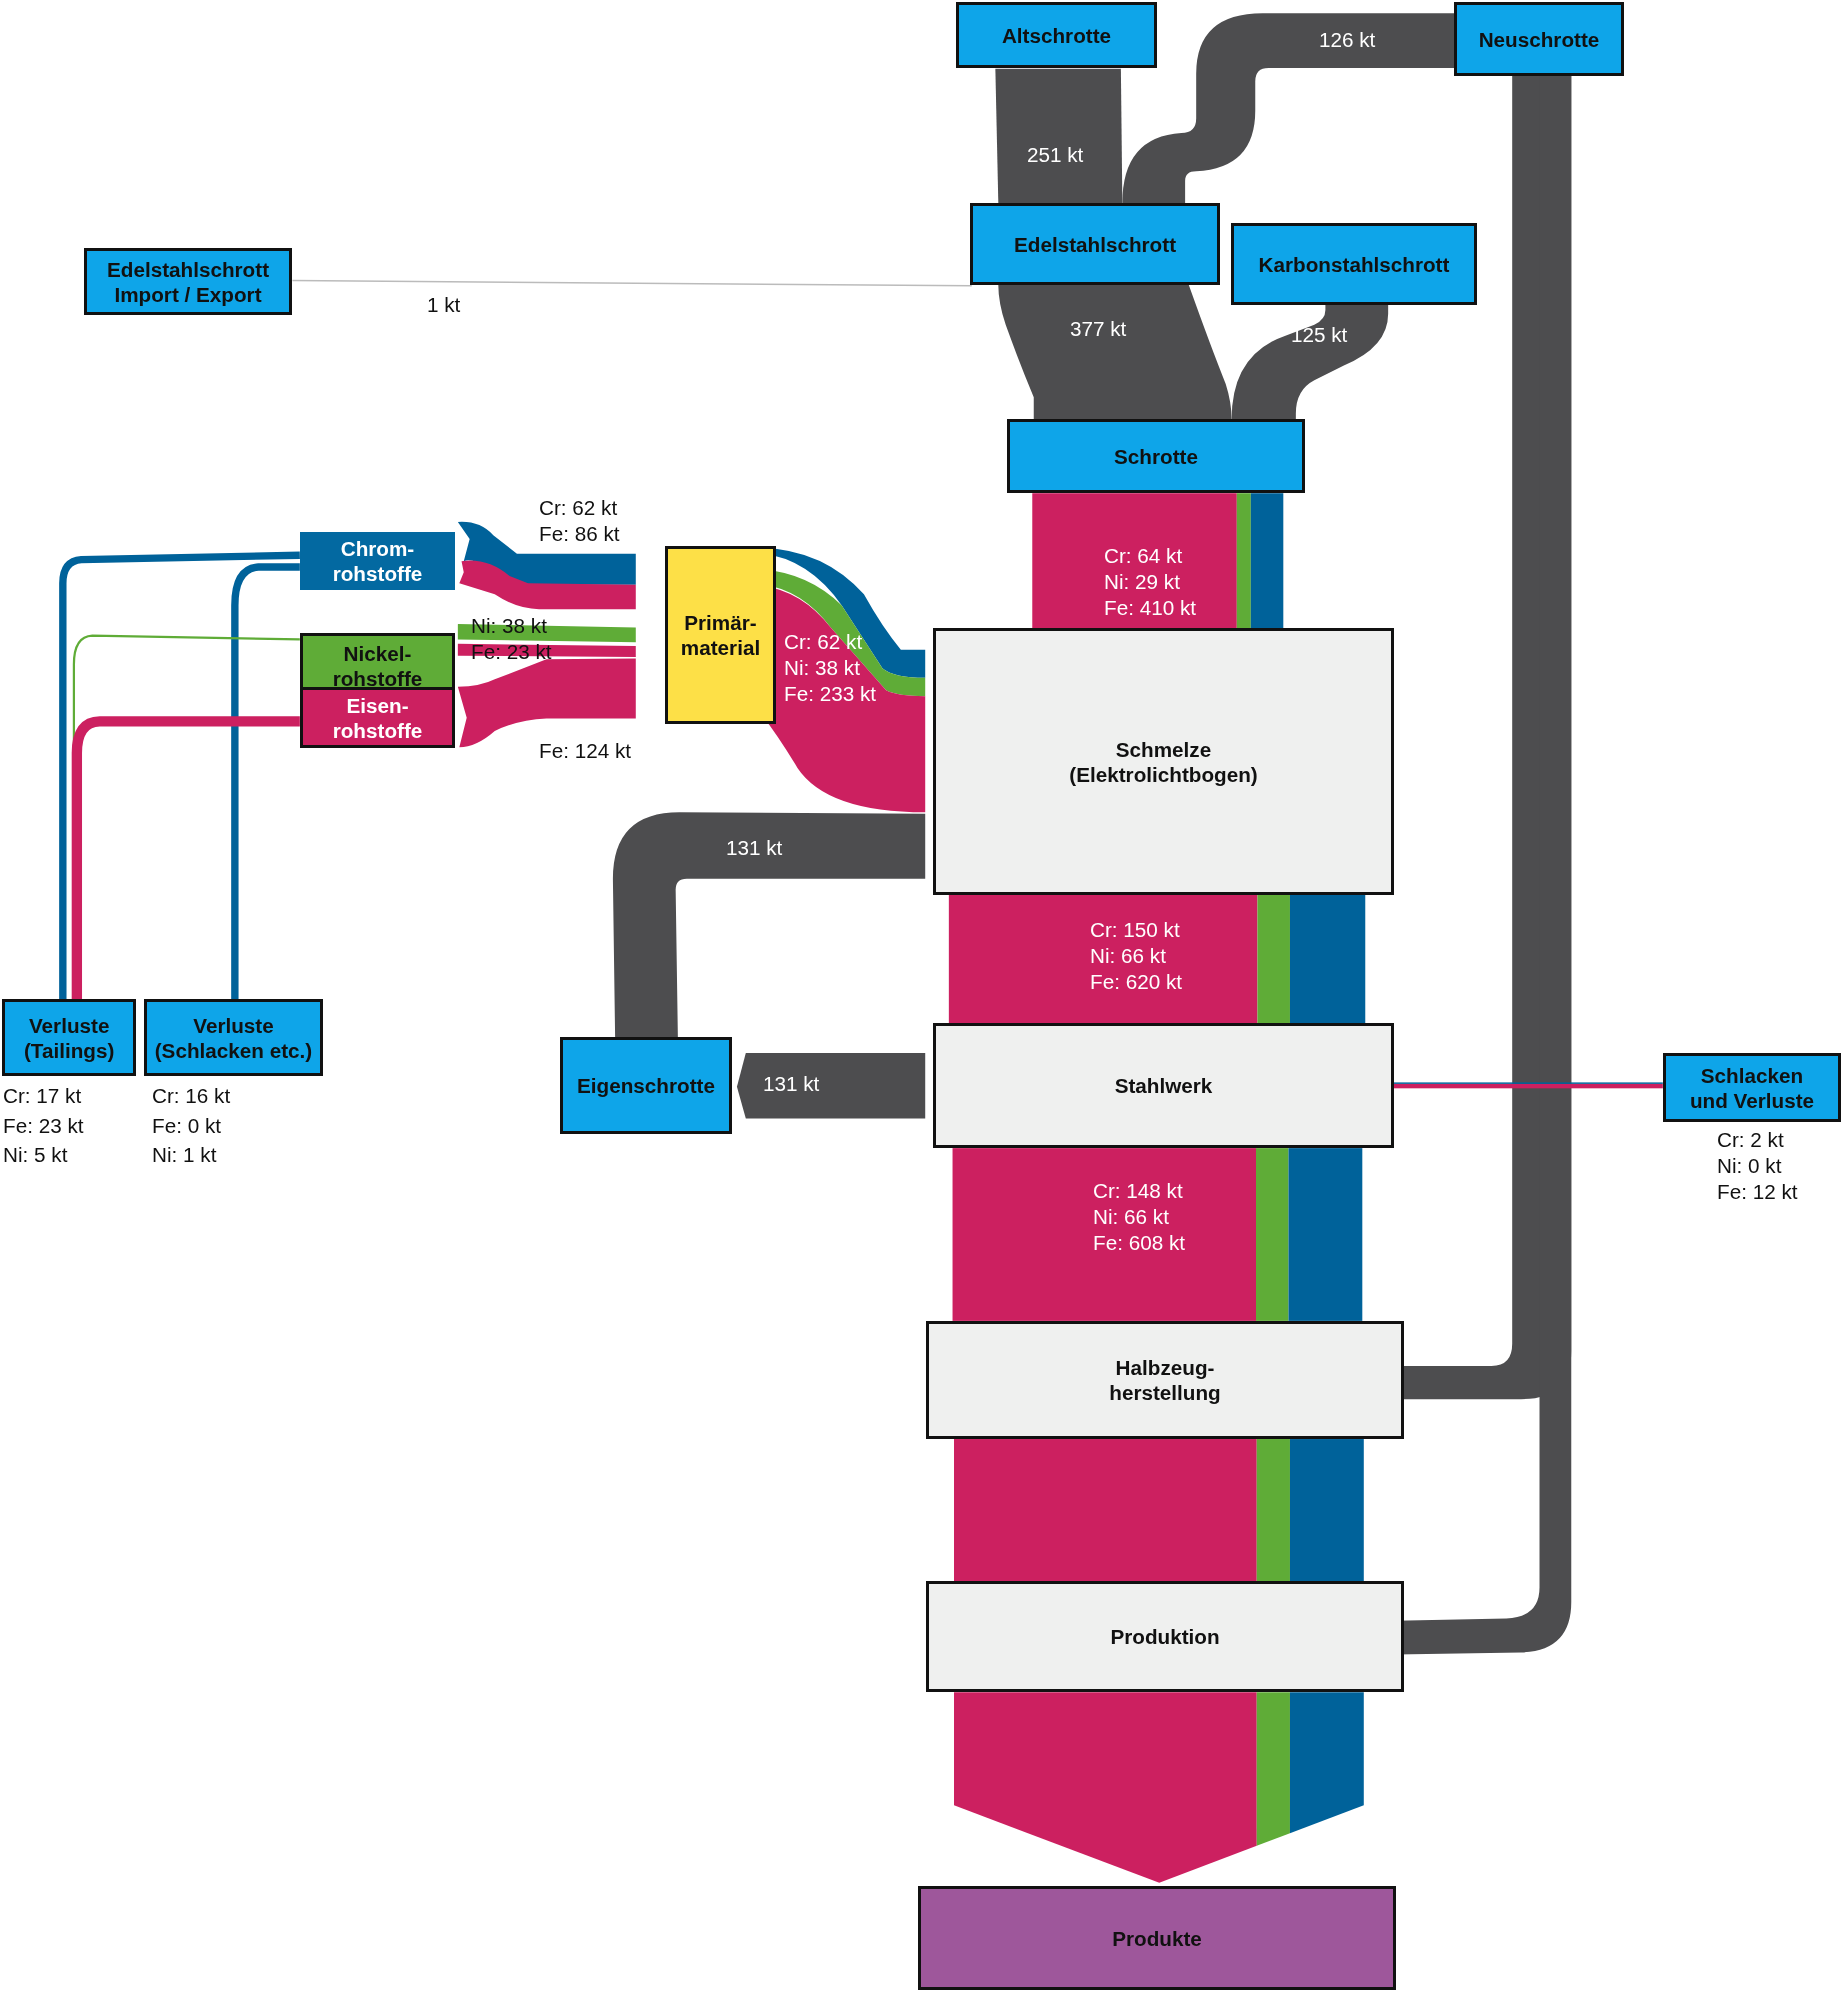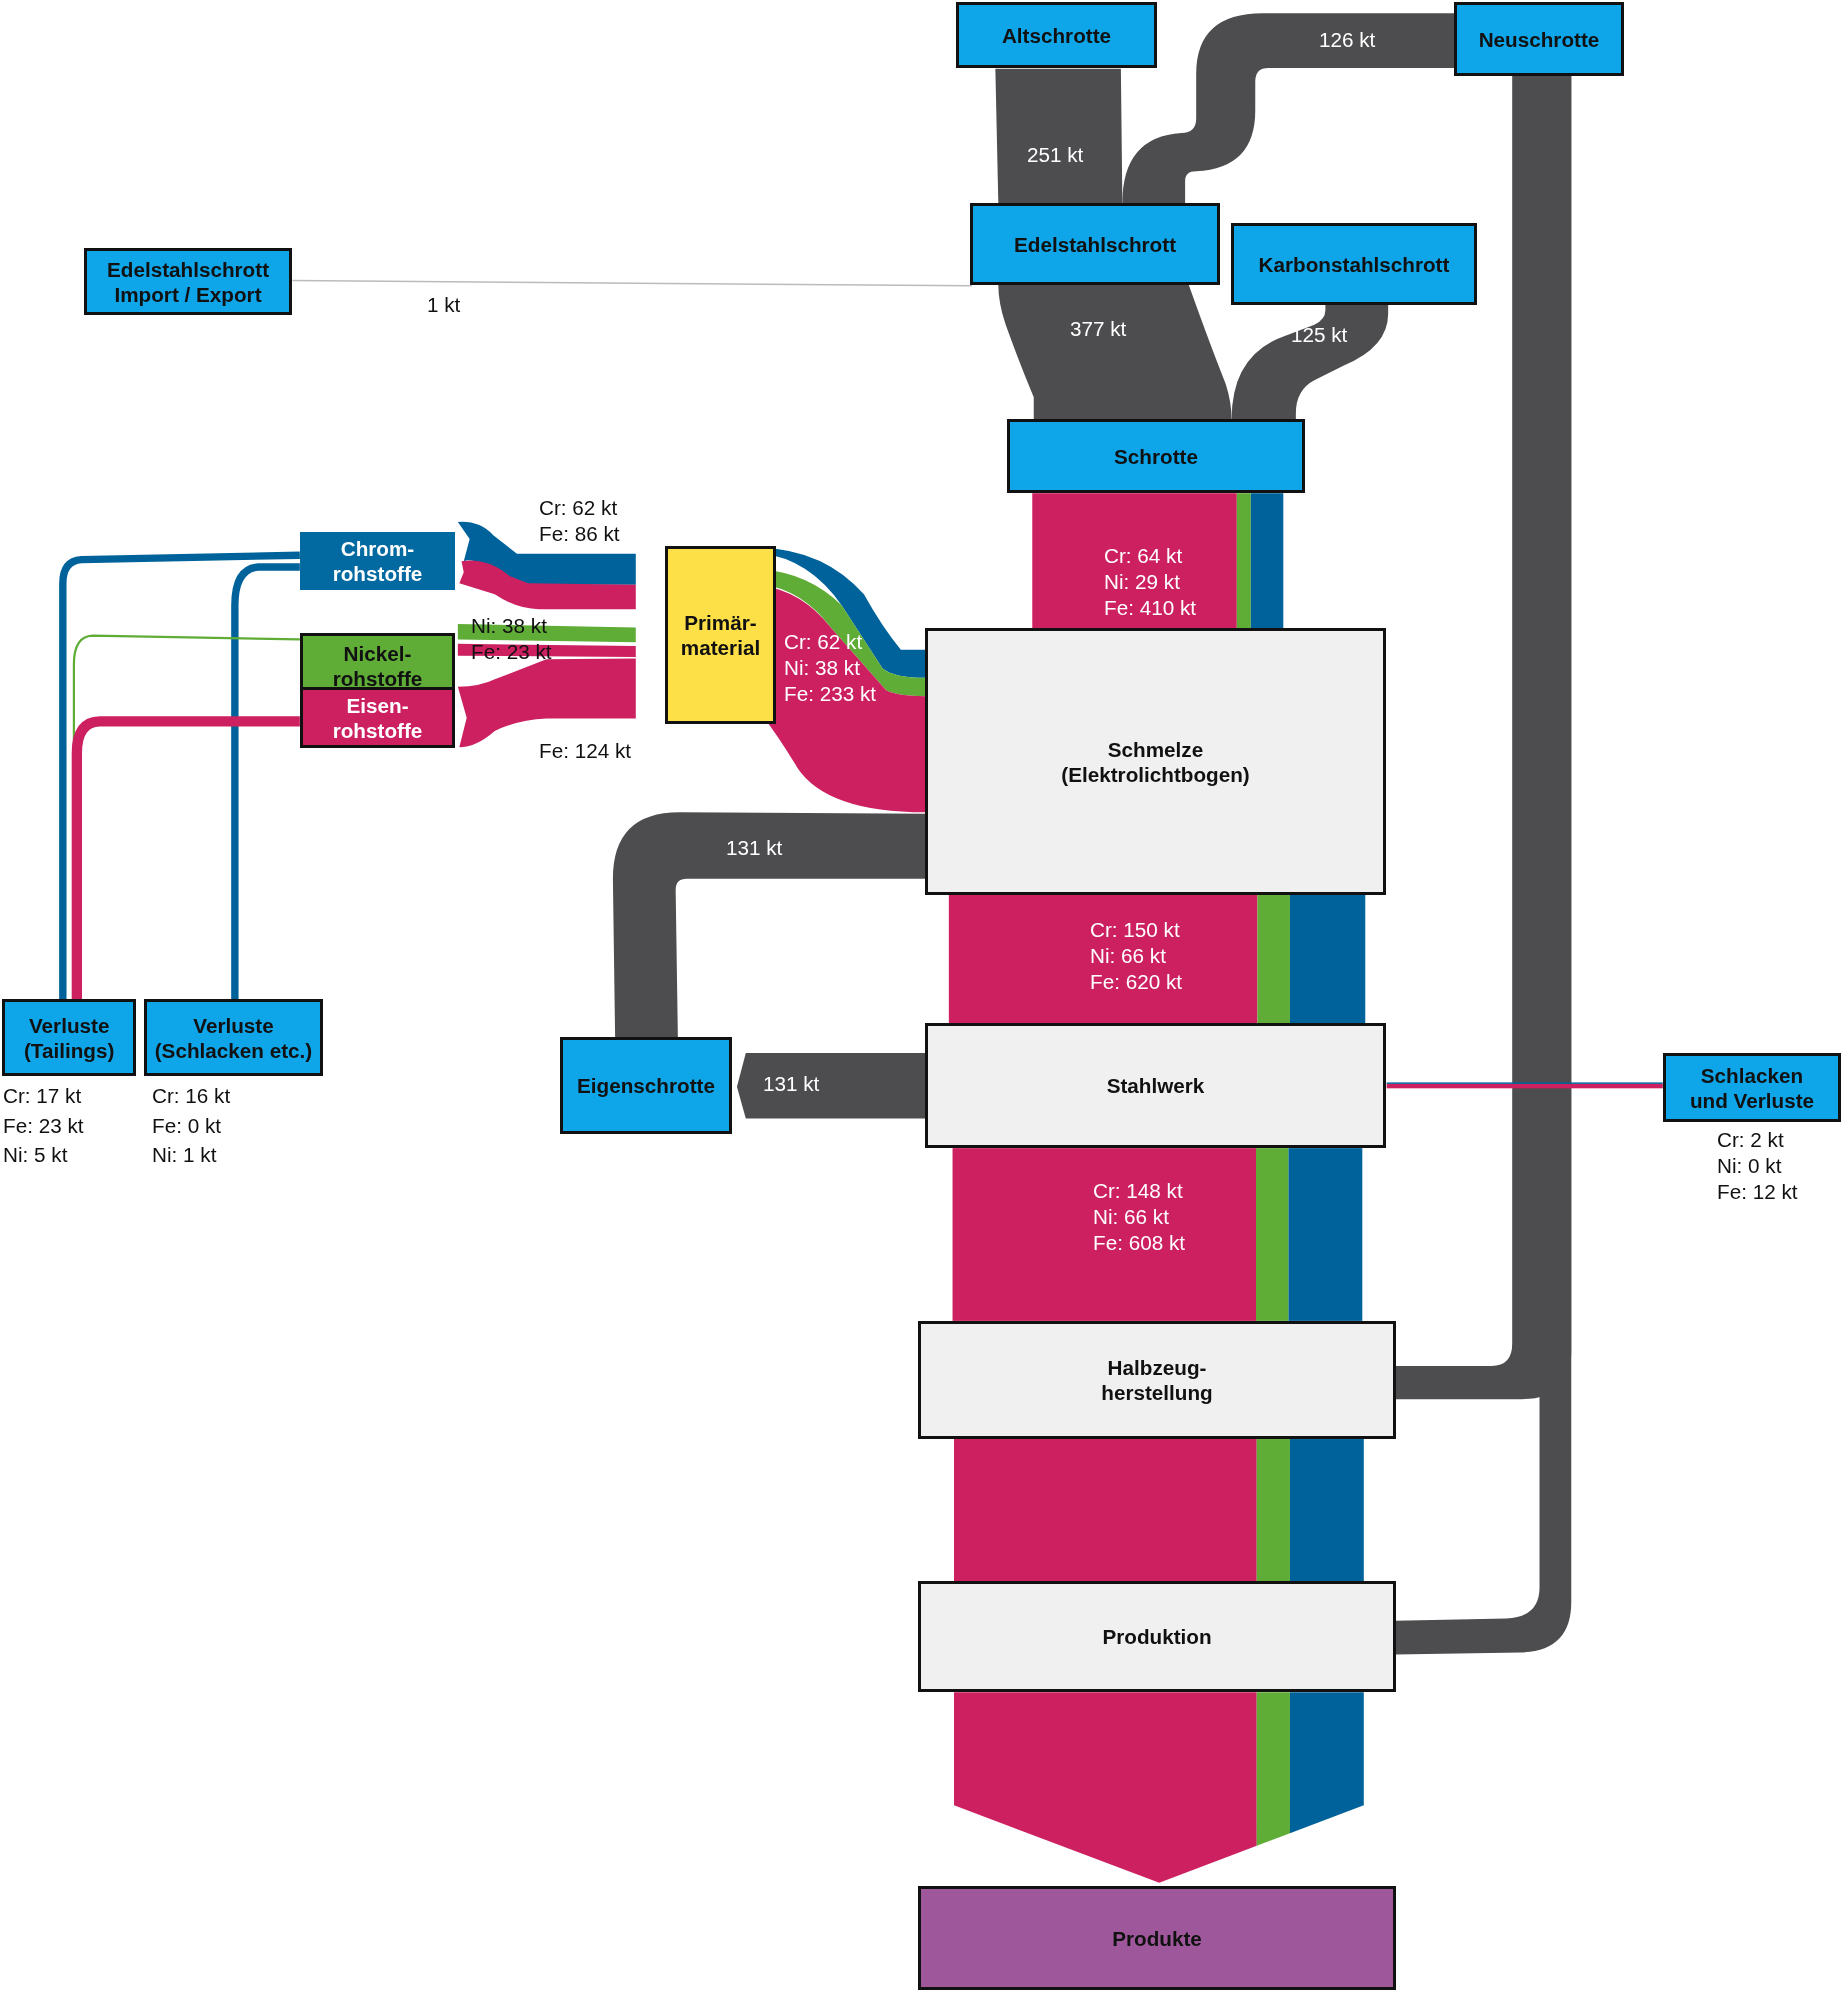--- a/index.html
+++ b/index.html
@@ -1,20 +1,20 @@
 <!DOCTYPE html>
 <html style="font-size:11.8px"><head>
 <meta charset="utf-8">
 <style>
   html, body { margin:0; padding:0; background:#ffffff; }
   body { width:1846px; height:1995px; position:relative; overflow:hidden; font-family:"Liberation Sans", sans-serif; }
   svg.flows { position:absolute; left:0; top:0; }
   .node { position:absolute; box-sizing:border-box; border:3.7px solid #111; display:flex; align-items:center; justify-content:center; text-align:center; font-weight:bold; font-size:20.7px; line-height:25px; color:#111; white-space:pre-line; }
   .orange { background:#0ea5e9; }
-  .grey { background:#eff0ef; }
+  .grey { background:#eff0ef;margin-left:8px; }
   .blue { background:#0369a1; color:#fff; border:none; }
   .green { background:#5fac37;margin-top:28px; }
   .pink { background:#cc2060; color:#fff; }
   .cyan { background:#fde047;margin-left:29px; }
   .purple { background:#9e579b; }
   .lbl { position:absolute; font-size:20.7px; line-height:26px; white-space:pre-line; color:#111; }
   .w { color:#fff; }
 </style>
 </head>
 <body>

